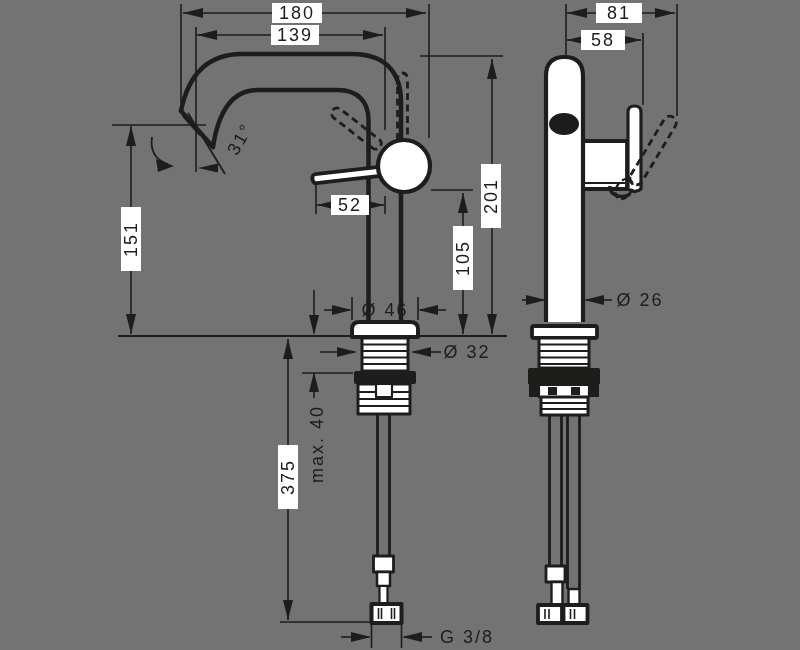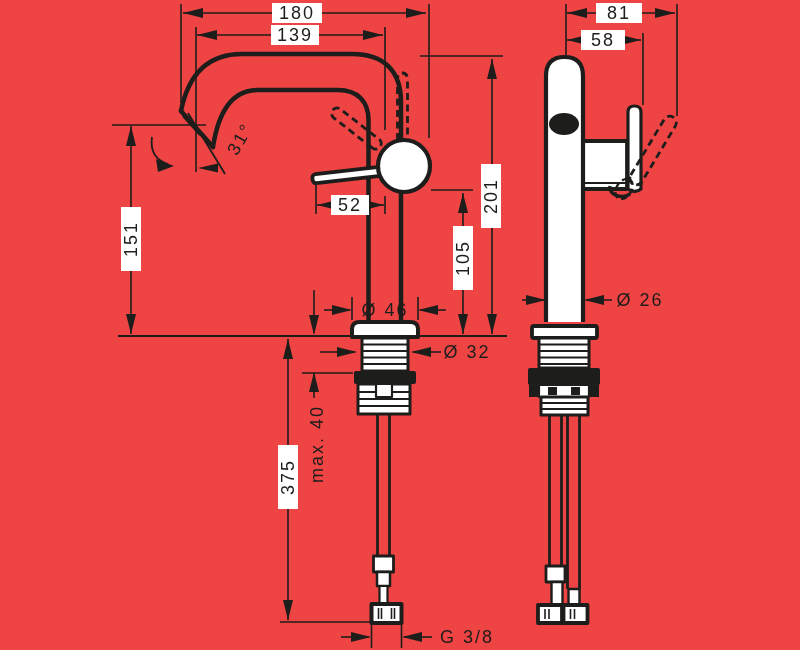--- a/index.html
+++ b/index.html
@@ -1,16 +1,16 @@
 <!DOCTYPE html>
 <html><head>
 <meta charset="utf-8">
 <style>
   html,body{margin:0;padding:0;background:#fff;}
-  #stage{width:800px;height:650px;background:#ef4444;position:relative;overflow:hidden;}
+  #stage{width:800px;height:650px;background:#737373;position:relative;overflow:hidden;}
   .lbl{font-family:"Liberation Sans",sans-serif;font-size:18px;letter-spacing:2px;
        fill:#1d1d1b;text-anchor:middle;dominant-baseline:central;}
   .ol   {stroke:#1d1d1b;fill:none;stroke-width:4.5;stroke-linecap:round;stroke-linejoin:round;}
   .olf  {stroke:#1d1d1b;fill:#fff;stroke-width:4.2;stroke-linejoin:round;}
   .md   {stroke:#1d1d1b;fill:#fff;stroke-width:3;stroke-linejoin:round;}
   .thin {stroke:#1d1d1b;fill:none;stroke-width:2.2;}
   .dash {stroke:#1d1d1b;fill:none;stroke-width:2.8;stroke-dasharray:7 4.5;}
   .dim  {stroke:#1d1d1b;fill:none;stroke-width:1.6;}
   .base {stroke:#1d1d1b;fill:none;stroke-width:2.2;}
   .arr  {fill:#1d1d1b;stroke:none;}

